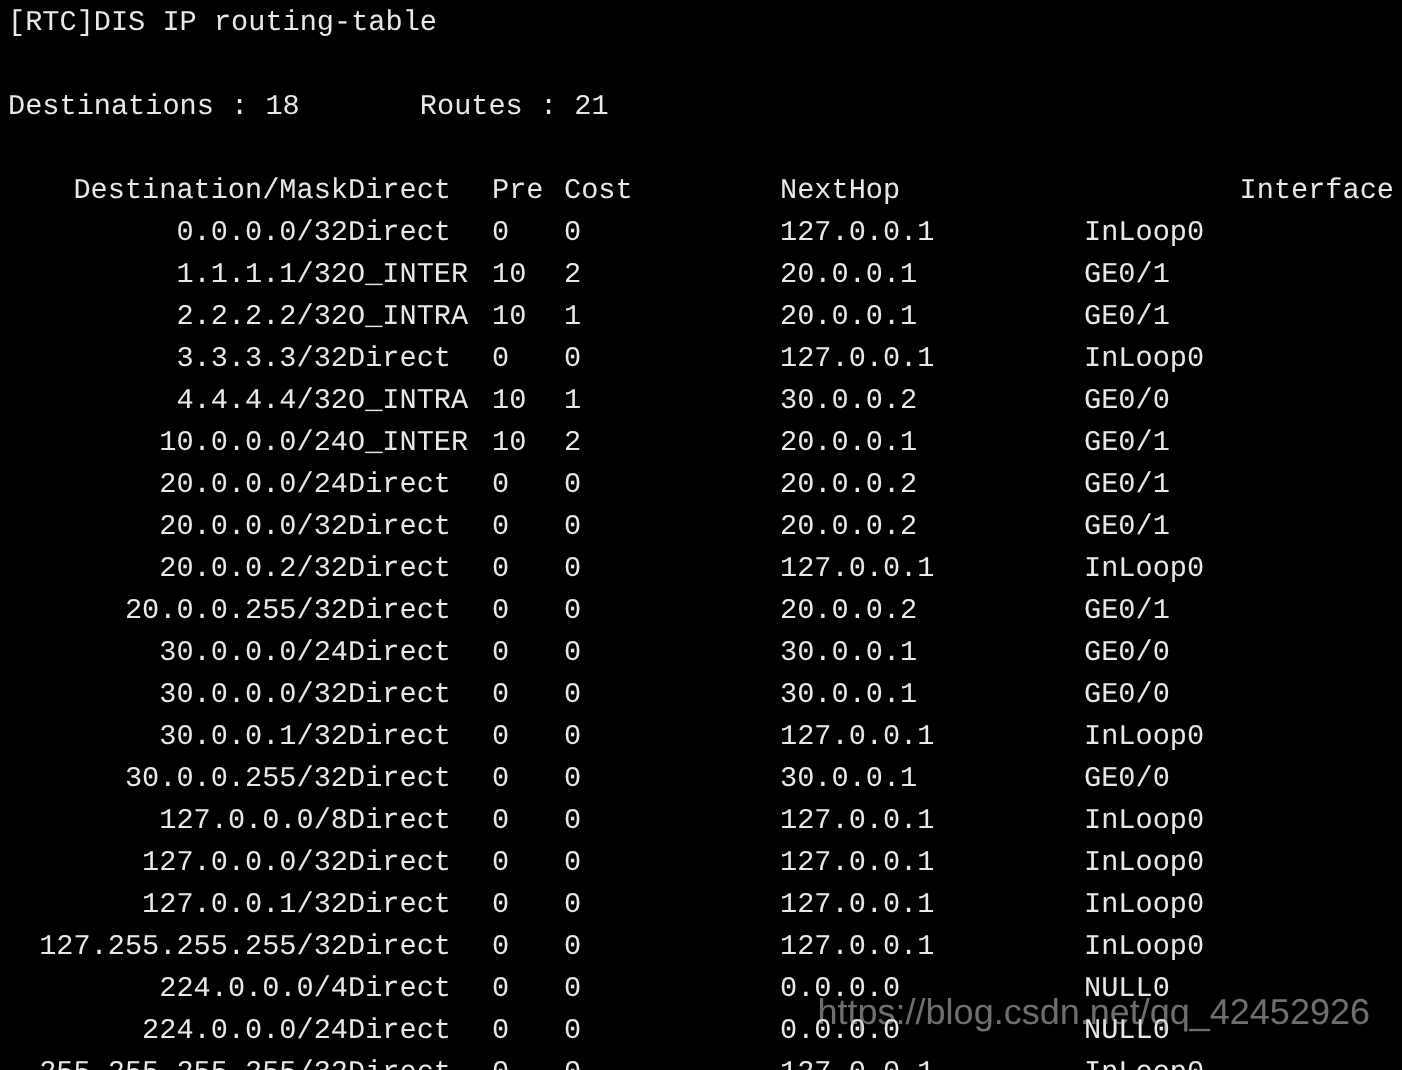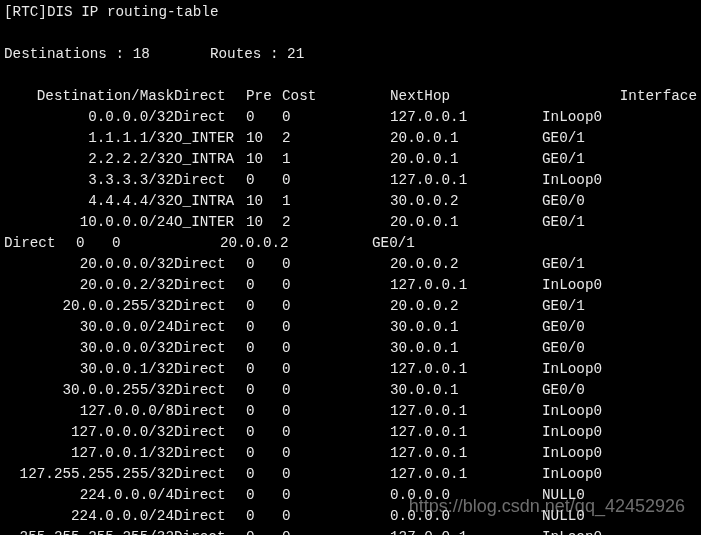--- a/index.html
+++ b/index.html
@@ -101,20 +101,21 @@
     </div>
     <div class="row">
       <span class="c-dest">10.0.0.0/24</span>
       <span class="c-proto">O_INTER</span>
       <span class="c-pre">10</span>
       <span class="c-cost">2</span>
       <span class="c-nexthop">20.0.0.1</span>
       <span class="c-iface">GE0/1</span>
     </div>
     <div class="row">
+      <span class="c-dest">20.0.0.0/24</span>
       <span class="c-proto">Direct</span>
       <span class="c-pre">0</span>
       <span class="c-cost">0</span>
       <span class="c-nexthop">20.0.0.2</span>
       <span class="c-iface">GE0/1</span>
     </div>
     <div class="row">
       <span class="c-dest">20.0.0.0/32</span>
       <span class="c-proto">Direct</span>
       <span class="c-pre">0</span>

